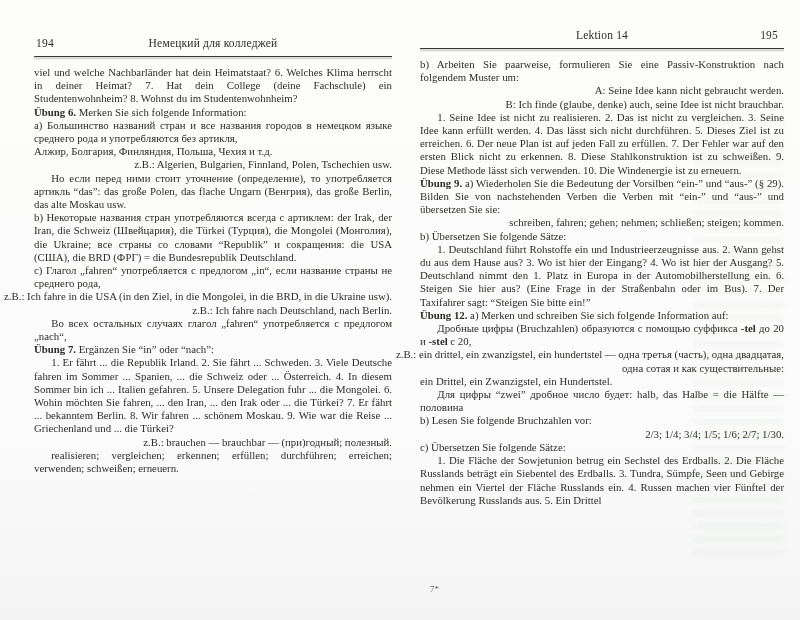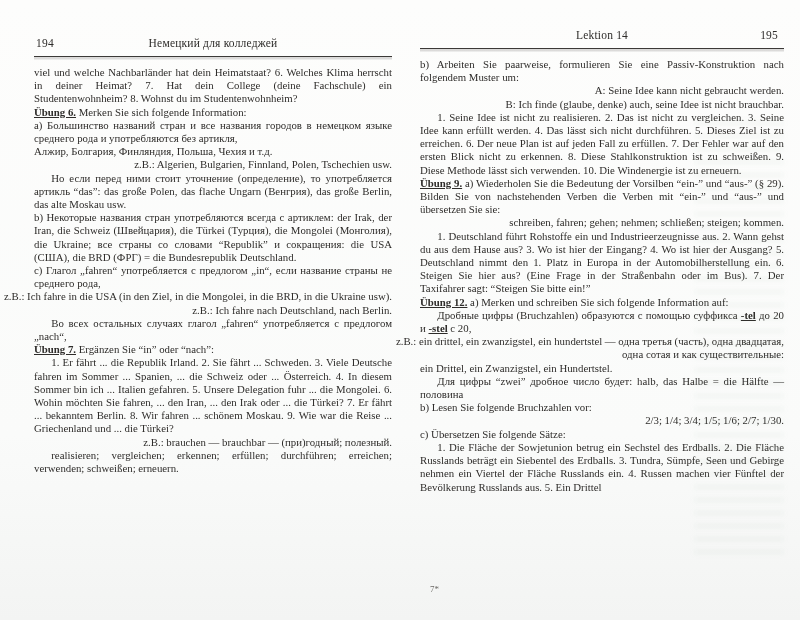--- a/index.html
+++ b/index.html
@@ -36,21 +36,21 @@
     margin-top:9px;
     font-size:10.8px;
     line-height:13.2px;
     text-align:justify;
   }
   p.blk{margin:0;padding:0;}
   .mt{margin-top:6px;}
   .ind{text-indent:1.6em;}
   .ex{padding-left:4.8em;text-indent:-3em;text-align:right;}
   .ex2{padding-left:4.8em;text-align:left;}
-  b{font-weight:bold;text-decoration:underline;}
+  b{font-weight:bold;}
 
   .footmark{
     position:absolute;left:10px;bottom:26px;
     font-size:9px;color:#6b6965;
   }
   
   .showthrough{
     position:absolute;right:0;top:120px;bottom:60px;width:90px;
     background:
       repeating-linear-gradient(180deg,
@@ -95,20 +95,21 @@
       <span class="runhead">Lektion 14</span>
       <span class="pagenum pn-right">195</span>
     </div>
     <div class="pagebody">
         <p class="blk">b) Arbeiten Sie paarweise, formulieren Sie eine Passiv-Konstruktion nach folgendem Muster um:</p>
         <p class="blk ex">A: Seine Idee kann nicht gebraucht werden.</p>
         <p class="blk ex">B: Ich finde (glaube, denke) auch, seine Idee ist nicht brauchbar.</p>
         <p class="blk ind">1. Seine Idee ist nicht zu realisieren. 2. Das ist nicht zu vergleichen. 3. Seine Idee kann erfüllt werden. 4. Das lässt sich nicht durchführen. 5. Dieses Ziel ist zu erreichen. 6. Der neue Plan ist auf jeden Fall zu erfüllen. 7. Der Fehler war auf den ersten Blick nicht zu erkennen. 8. Diese Stahlkonstruktion ist zu schweißen. 9. Diese Methode lässt sich verwenden. 10. Die Windenergie ist zu erneuern.</p>
         <p class="blk mt"><b>Übung 9.</b> a) Wiederholen Sie die Bedeutung der Vorsilben “ein-” und “aus-” (§ 29). Bilden Sie von nachstehenden Verben die Verben mit “ein-” und “aus-” und übersetzen Sie sie:</p>
         <p class="blk ex">schreiben, fahren; gehen; nehmen; schließen; steigen; kommen.</p>
+        <p class="blk mt">b) Übersetzen Sie folgende Sätze:</p>
         <p class="blk ind">1. Deutschland führt Rohstoffe ein und Industrieerzeugnisse aus. 2. Wann gehst du aus dem Hause aus? 3. Wo ist hier der Eingang? 4. Wo ist hier der Ausgang? 5. Deutschland nimmt den 1. Platz in Europa in der Automobilherstellung ein. 6. Steigen Sie hier aus? (Eine Frage in der Straßenbahn oder im Bus). 7. Der Taxifahrer sagt: “Steigen Sie bitte ein!”</p>
         <p class="blk mt"><b>Übung 12.</b> a) Merken und schreiben Sie sich folgende Information auf:</p>
         <p class="blk ind">Дробные цифры (Bruchzahlen) образуются с помощью суффикса <b>-tel</b> до 20 и <b>-stel</b> с 20,</p>
         <p class="blk ex">z.B.:  ein drittel, ein zwanzigstel, ein hundertstel — одна третья (часть), одна двадцатая, одна сотая и как существительные:</p>
         <p class="blk ex2">ein Drittel, ein Zwanzigstel, ein Hundertstel.</p>
         <p class="blk ind">Для цифры “zwei” дробное число будет: halb, das Halbe = die Hälfte — половина</p>
         <p class="blk mt">b) Lesen Sie folgende Bruchzahlen vor:</p>
         <p class="blk ex">2/3;  1/4;  3/4;  1/5;  1/6;  2/7;  1/30.</p>
         <p class="blk mt">c) Übersetzen Sie folgende Sätze:</p>
         <p class="blk ind">1. Die Fläche der Sowjetunion betrug ein Sechstel des Erdballs. 2. Die Fläche Russlands beträgt ein Siebentel des Erdballs. 3. Tundra, Sümpfe, Seen und Gebirge nehmen ein Viertel der Fläche Russlands ein. 4. Russen machen vier Fünftel der Bevölkerung Russlands aus. 5. Ein Drittel</p>

